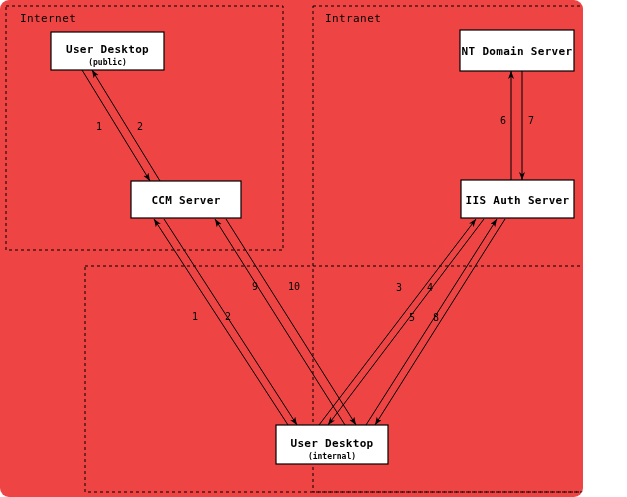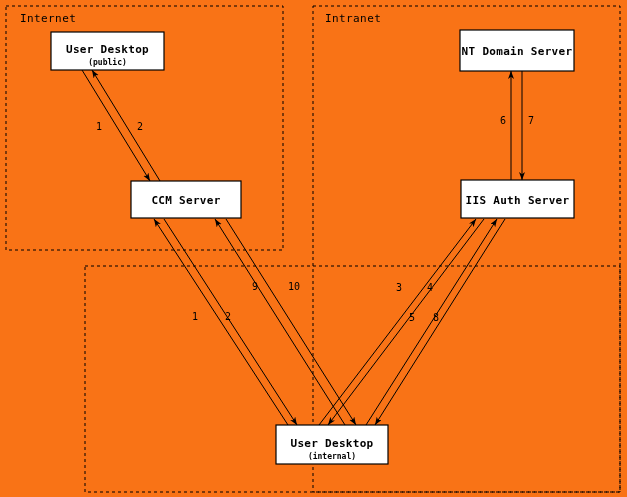--- a/index.html
+++ b/index.html
@@ -2,25 +2,26 @@
 <html><head>
 <meta charset="utf-8">
 <style>
   html, body {
     margin: 0;
     padding: 0;
     background: #ffffff;
   }
   #canvas {
     position: relative;
-    width: 627px;
+    width: 583px;
     height: 497px;
-    background: #f97316;
+    background: #ef4444;
     overflow: hidden;
     font-family: "DejaVu Sans Mono", "Liberation Mono", monospace;
+    border-radius: 9px;
   }
   #diagram-svg {
     position: absolute;
     left: 0;
     top: 0;
     width: 627px;
     height: 497px;
   }
   .zone-label {
     font-family: "DejaVu Sans Mono", "Liberation Mono", monospace;

